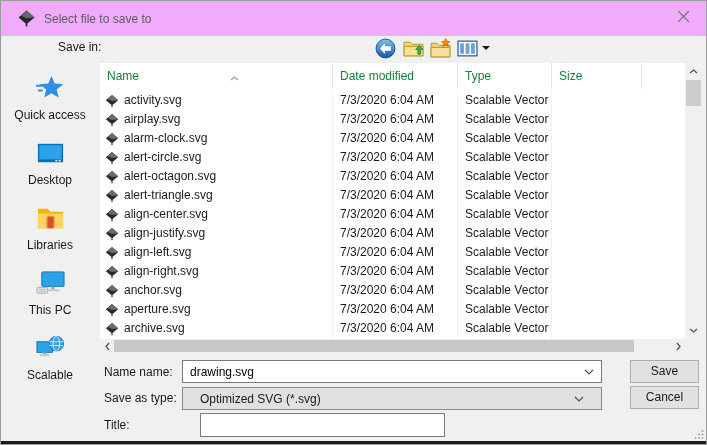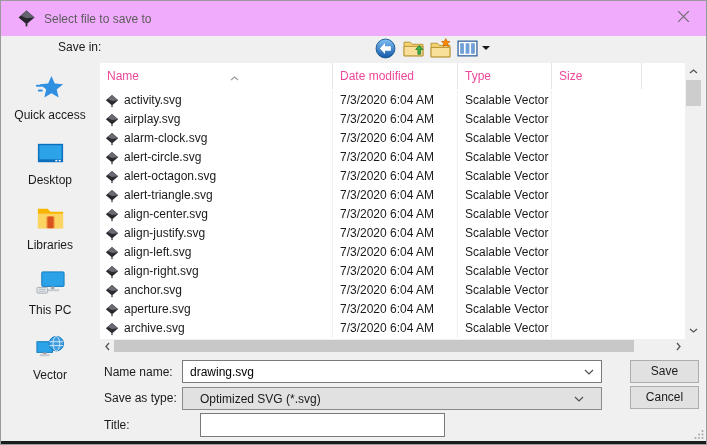--- a/index.html
+++ b/index.html
@@ -36,21 +36,21 @@
              display:flex; flex-direction:column; align-items:center; padding-top:10px;text-align:center; }
   .side-item { width:90px; display:flex; flex-direction:column; align-items:center; margin-bottom:16px; }
   .side-item svg { width:31px; height:31px; margin-bottom:4px; }
   .side-item .lbl { font-size:12px; color:#1a1a1a; }
 
   
   .list-panel { position:absolute; left:99px; top:62px; width:602px; height:290px; background:#fff; }
   .list-header { position:absolute; top:0; left:0; width:585px; height:26px; background:#fff;
                  display:grid; grid-template-columns:233px 125px 94px 90px 1fr; }
   .hcell { position:relative; line-height:26px; padding-left:7px; border-right:1px solid #e4e4e4;
-           color:#ec4899; overflow:hidden; white-space:nowrap; }
+           color:#15803d; overflow:hidden; white-space:nowrap; }
   .hcell:last-child { border-right:none; }
   .sort-caret { position:absolute; left:130px; top:1px; }
 
   .list-rows { position:absolute; top:28px; left:0; width:585px; height:248px; overflow:hidden; }
   .file-row { display:grid; grid-template-columns:233px 125px 94px 90px 1fr; height:19px; }
   .cell { line-height:19px; white-space:nowrap; overflow:hidden; border-right:1px solid #f1f1f1; }
   .cell:last-child { border-right:none; }
   .name-cell { display:flex; align-items:center; padding-left:5px; }
   .name-cell svg { width:14px; height:14px; margin-right:5px; flex:none; }
   .date-cell, .type-cell, .size-cell { padding-left:7px; }
@@ -183,21 +183,21 @@
     </div>
     <div class="side-item">
       <svg viewBox="0 0 32 32">
         <rect x="2" y="9" width="16" height="11" fill="#2ca3e8" stroke="#1279bd" stroke-width="1"></rect>
         <rect x="8" y="20" width="4" height="2" fill="#9fa6ad"></rect>
         <rect x="5" y="22" width="10" height="2" fill="#c3c9cf"></rect>
         <circle cx="22" cy="11" r="7.5" fill="#3f9ee0" stroke="#1279bd" stroke-width="1"></circle>
         <ellipse cx="22" cy="11" rx="3.4" ry="7.5" fill="none" stroke="#cfe8fa" stroke-width="1"></ellipse>
         <path d="M14.8 9h14.4 M14.8 13h14.4" stroke="#cfe8fa" stroke-width="1"></path>
       </svg>
-      <span class="lbl">Vector</span>
+      <span class="lbl">Scalable</span>
     </div>
   </div>
 
   <div class="list-panel">
     <div class="list-header">
       <div class="hcell">
         <span>Name</span>
         <span class="sort-caret">
           <svg width="9" height="5" viewBox="0 0 9 5">
               <polyline points="1,4 4.5,1 8,4" stroke="#9a9a9a" stroke-width="1.1" fill="none"></polyline>

